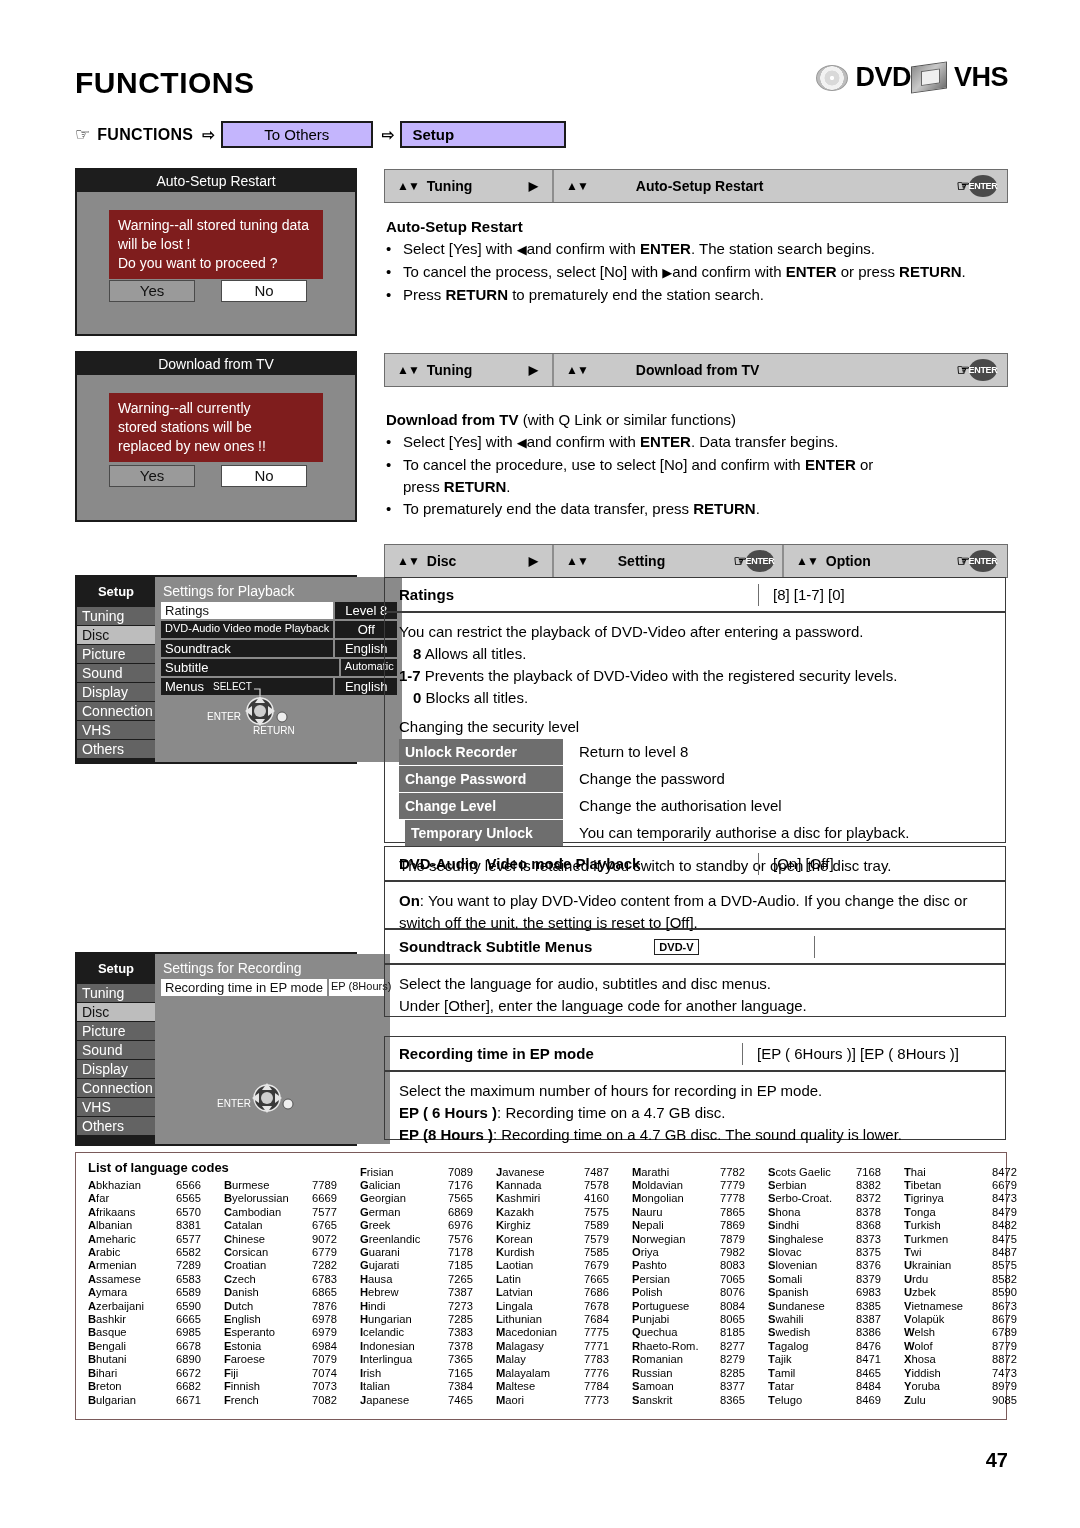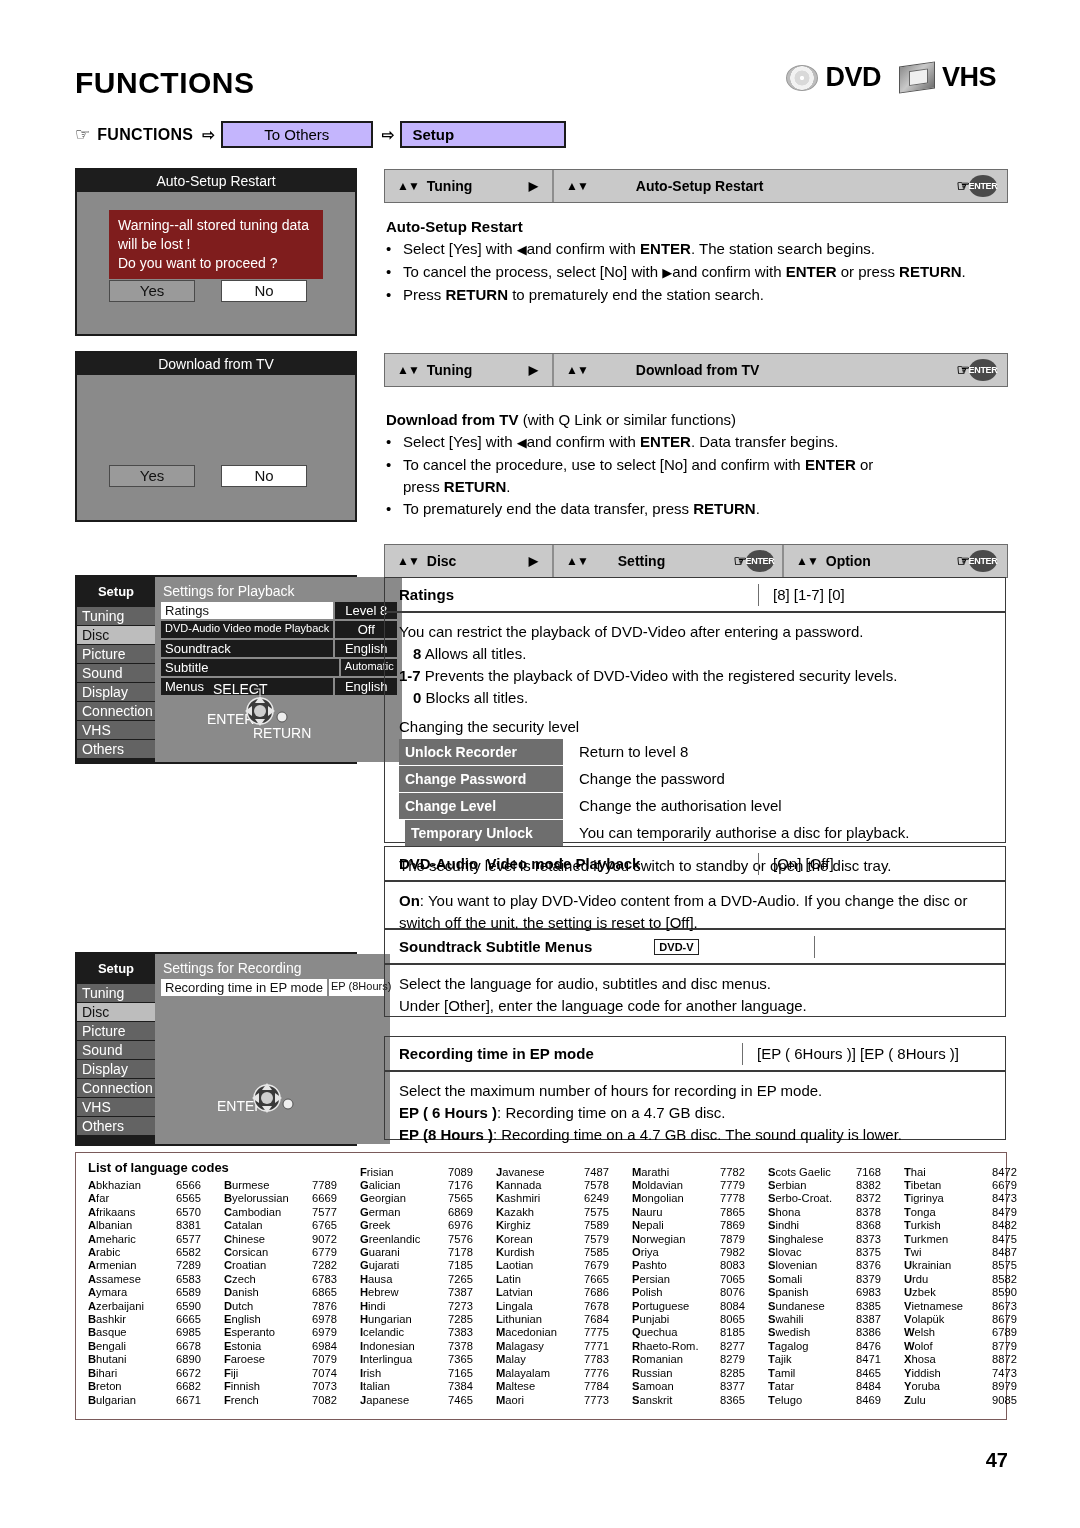--- a/index.html
+++ b/index.html
@@ -1,21 +1,21 @@
 <!DOCTYPE html>
 <html><head>
 <meta charset="utf-8">
 <style>
   html,body{margin:0;padding:0;background:#fff;}
   body{width:1080px;height:1528px;font-family:"Liberation Sans",sans-serif;color:#000;position:relative;overflow:hidden;}
   .page{position:relative;width:1080px;height:1528px;}
 
   
   .hdr-title{position:absolute;left:75px;top:66px;font-size:30px;font-weight:bold;letter-spacing:.5px;}
-  .hdr-media{position:absolute;right:84px;top:62px;display:flex;align-items:center;gap:18px;}
+  .hdr-media{position:absolute;right:72px;top:62px;display:flex;align-items:center;gap:0;}
   .media-chip{display:flex;align-items:center;gap:7px;font-size:27px;font-weight:bold;letter-spacing:-.5px;}
   .disc-ico{width:30px;height:24px;border-radius:50%;
     background:radial-gradient(circle at 50% 50%,#fff 0 10%,#d9d9d9 12% 38%,#f2f2f2 40% 60%,#bdbdbd 62% 85%,#8e8e8e 100%);
     border:1px solid #9a9a9a;display:inline-block;}
   .vhs-ico{width:34px;height:25px;background:linear-gradient(135deg,#8d8d8d 0%,#c9c9c9 45%,#6f6f6f 100%);
     border:1px solid #555;position:relative;transform:skewY(-8deg);display:inline-block;}
   .vhs-ico:after{content:"";position:absolute;left:9px;top:5px;width:17px;height:13px;background:#efefef;border:1px solid #666;}
 
   
   .crumb{position:absolute;left:75px;top:121px;display:flex;align-items:center;gap:9px;}
@@ -42,21 +42,21 @@
   .side-item.sel{background:#bdbdbd;color:#111;}
   .mainpane{flex:1;padding:5px 5px 5px 6px;background:#8a8a8a;position:relative;}
   .pane-title{color:#fff;font-size:14px;padding:1px 0 3px 2px;}
   .row{display:flex;margin-bottom:2px;}
   .row .lbl{flex:1;background:#1b1b1b;color:#fff;font-size:13px;padding:1px 4px;white-space:nowrap;overflow:hidden;}
   .row .lbl.hl{background:#fff;color:#111;}
   .row .val{width:58px;background:#1b1b1b;color:#fff;font-size:13px;text-align:center;padding:1px 2px;margin-left:2px;white-space:nowrap;}
   .row .val.hl{background:#fff;color:#111;}
   .row .val.wide{width:52px;font-size:11px;}
   .row .lbl.small{font-size:11px;}
-  .padicon{position:absolute;font-size:14px;color:#fff;}
+  .padicon{position:absolute;font-size:10px;color:#fff;}
 
   
   .navbar{position:absolute;border:1px solid #6d6d6d;background:#c9c9c9;height:32px;display:flex;align-items:center;}
   .navseg{height:32px;display:flex;align-items:center;font-size:14px;font-weight:bold;padding-left:12px;position:relative;}
   .navseg+.navseg{border-left:2px solid #8d8d8d;}
   .ud{letter-spacing:-1px;font-size:12px;margin-right:8px;}
   .rt{font-size:12px;}
   .enterbadge{display:flex;align-items:center;gap:2px;}
   .enter-circle{width:28px;height:22px;border-radius:50%;background:#4a4a4a;color:#fff;font-size:9px;font-weight:bold;
      display:flex;align-items:center;justify-content:center;letter-spacing:-.3px;}
@@ -123,20 +123,25 @@
       <div>Warning--all stored tuning data</div>
       <div>will be lost !</div>
       <div>Do you want to proceed ?</div>
     </div>
     <div class="btn btn-yes" style="left:32px;top:110px;width:84px;">Yes</div>
     <div class="btn btn-no" style="left:144px;top:110px;width:84px;">No</div>
   </div>
 
   <div class="osd" style="left:75px;top:351px;width:278px;height:167px;">
     <div class="bar">Download from TV</div>
+    <div class="msg" style="left:32px;top:40px;width:196px;">
+      <div>Warning--all currently</div>
+      <div>stored stations will be</div>
+      <div>replaced by new ones !!</div>
+    </div>
     <div class="btn btn-yes" style="left:32px;top:112px;width:84px;">Yes</div>
     <div class="btn btn-no" style="left:144px;top:112px;width:84px;">No</div>
   </div>
 
   <div class="setupwrap" style="left:75px;top:575px;width:278px;height:185px;">
     <div class="sidecol">
       <div class="side-title">Setup</div>
       <div class="side-item">Tuning</div>
       <div class="side-item sel">Disc</div>
       <div class="side-item">Picture</div>
@@ -602,21 +607,21 @@
           <div class="lang-row">
             <span class="lang-name"><b>J</b>avanese</span>
             <span class="lang-code">7487</span>
           </div>
           <div class="lang-row">
             <span class="lang-name"><b>K</b>annada</span>
             <span class="lang-code">7578</span>
           </div>
           <div class="lang-row">
             <span class="lang-name"><b>K</b>ashmiri</span>
-            <span class="lang-code">6249</span>
+            <span class="lang-code">4160</span>
           </div>
           <div class="lang-row">
             <span class="lang-name"><b>K</b>azakh</span>
             <span class="lang-code">7575</span>
           </div>
           <div class="lang-row">
             <span class="lang-name"><b>K</b>irghiz</span>
             <span class="lang-code">7589</span>
           </div>
           <div class="lang-row">

